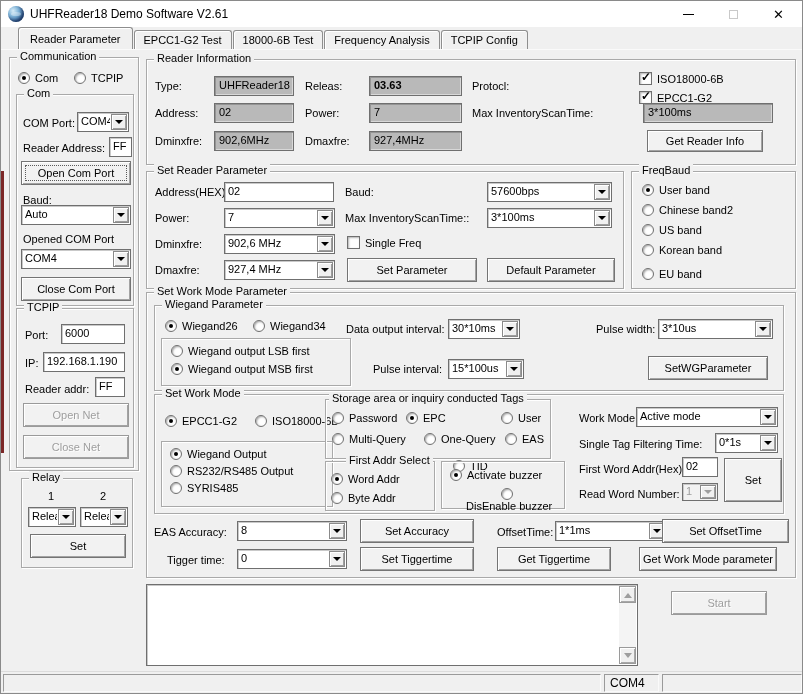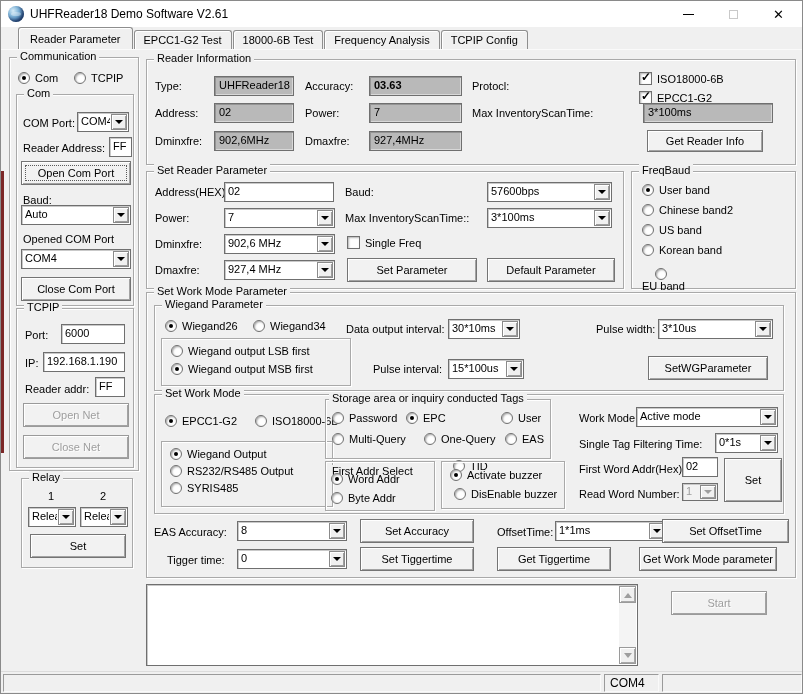--- a/index.html
+++ b/index.html
@@ -185,21 +185,21 @@
           <span class="tri"></span>
         </span>
     </div>
     <div class="btn" style="left:8px; top:55px; width:96px; height:24px;">Set</div>
   </div>
 
   <div class="gb" style="left:145px; top:58px; width:650px; height:106px;">
     <div class="legend">Reader Information</div>
     <div class="lbl" style="left:8px; top:20px;">Type:</div>
     <div class="rofield" style="left:67px; top:16px; width:80px;">UHFReader18</div>
-    <div class="lbl" style="left:158px; top:20px;">Accuracy:</div>
+    <div class="lbl" style="left:158px; top:20px;">Releas:</div>
     <div class="rofield" style="left:222px; top:16px; width:93px;font-weight:bold;">03.63</div>
     <div class="lbl" style="left:325px; top:20px;">Protocl:</div>
     <div class="opt checked" style="left:492px; top:12px;">
       <span class="cb"></span>
       <span>ISO18000-6B</span>
     </div>
     <div class="opt checked" style="left:492px; top:31px;">
       <span class="cb"></span>
       <span>EPCC1-G2</span>
     </div>
@@ -274,21 +274,21 @@
       <span>Chinese band2</span>
     </div>
     <div class="opt" style="left:10px; top:52px;">
       <span class="radio"></span>
       <span>US band</span>
     </div>
     <div class="opt" style="left:10px; top:72px;">
       <span class="radio"></span>
       <span>Korean band</span>
     </div>
-    <div class="opt" style="left:10px; top:96px;flex-direction:column;">
+    <div class="opt" style="left:10px; top:96px;">
       <span class="radio"></span>
       <span>EU band</span>
     </div>
   </div>
 
   <div class="gb" style="left:145px; top:291px; width:650px; height:286px;">
     <div class="legend">Set Work Mode Parameter</div>
 
     <div class="gb" style="left:7px; top:12px; width:630px; height:86px;">
       <div class="legend">Wiegand Parameter</div>
@@ -385,37 +385,37 @@
           <span class="radio"></span>
           <span>One-Query</span>
         </div>
         <div class="opt" style="left:179px; top:33px;">
           <span class="radio"></span>
           <span>EAS</span>
         </div>
       </div>
 
       <div class="gb" style="left:170px; top:66px; width:110px; height:50px;">
-        <div class="legend" style="left:3px;margin-top:11px;">First Addr Select</div>
+        <div class="legend" style="left:20px;">First Addr Select</div>
         <div class="opt sel" style="left:5px; top:11px;">
           <span class="radio"></span>
           <span>Word Addr</span>
         </div>
         <div class="opt" style="left:5px; top:30px;">
           <span class="radio"></span>
           <span>Byte Addr</span>
         </div>
       </div>
 
       <div class="panel" style="left:286px; top:66px; width:124px; height:48px;">
         <div class="opt sel" style="left:8px; top:7px;">
           <span class="radio"></span>
           <span>Activate buzzer</span>
         </div>
-        <div class="opt" style="left:12px; top:26px;">
+        <div class="opt" style="left:24px; top:26px;flex-direction:column;">
           <span class="radio"></span>
           <span>DisEnable buzzer</span>
         </div>
       </div>
 
       <div class="lbl" style="left:424px; top:17px;">Work Mode:</div>
       <div class="combo" style="left:481px; top:12px; width:142px;">
         <span class="combo-text">Active mode</span>
         <span class="combo-arrow">
             <span class="tri"></span>

